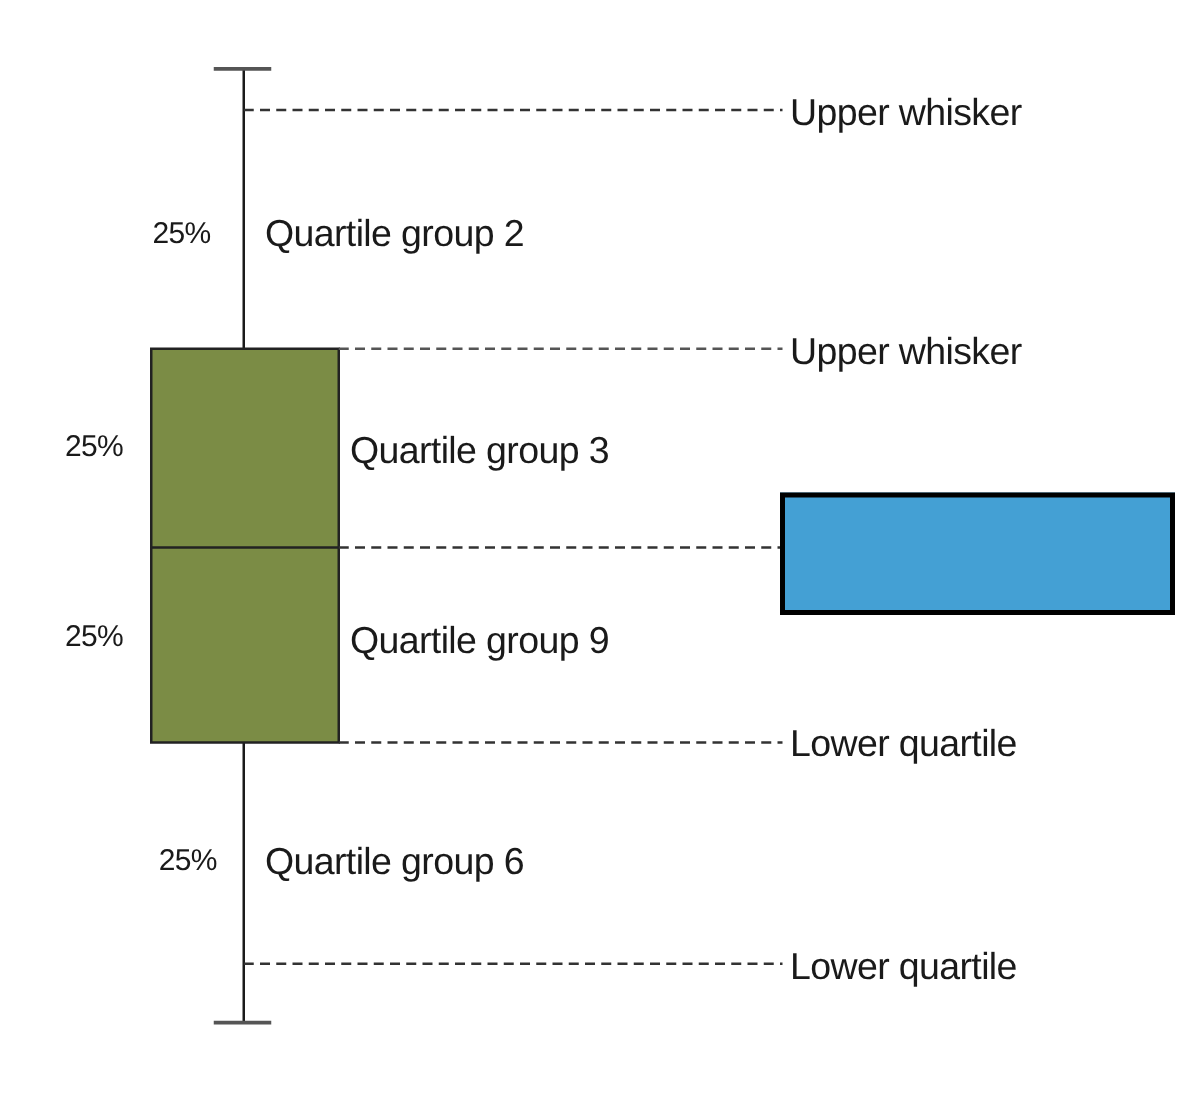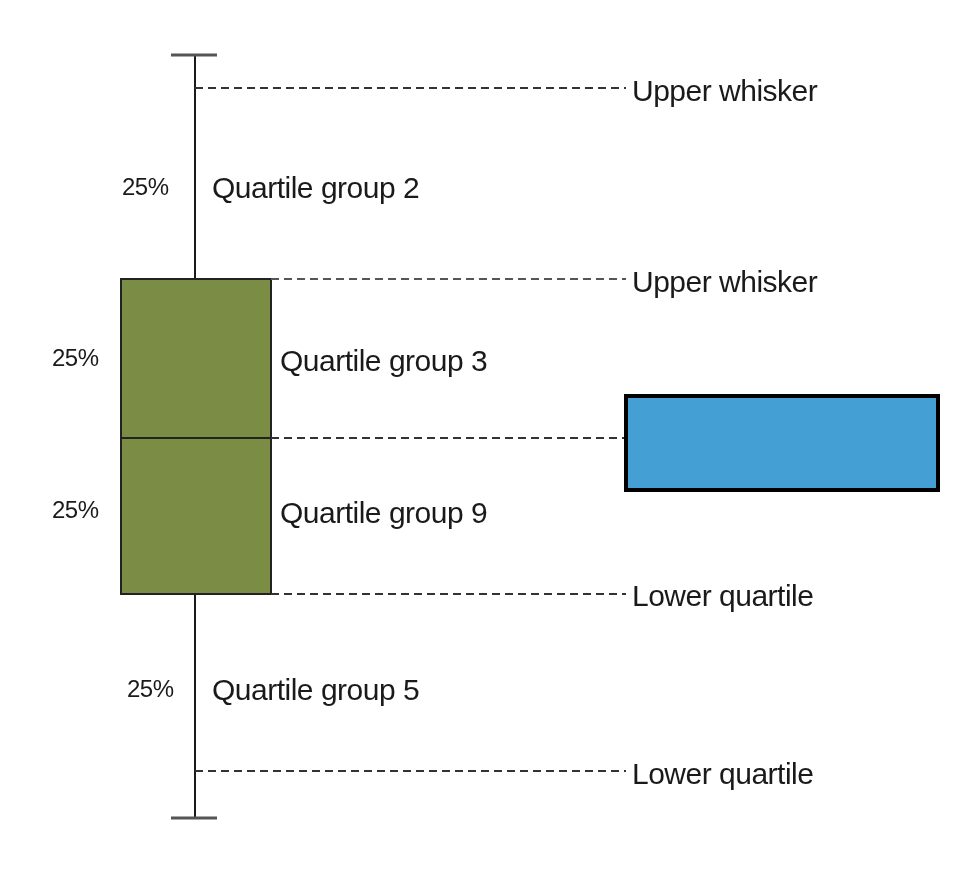--- a/index.html
+++ b/index.html
@@ -34,18 +34,18 @@
 <div class="lbl" style="left:632px; top:76px;">Upper whisker</div>
 <div class="lbl" style="left:632px; top:267px;">Upper whisker</div>
 <div class="lbl" style="left:632px; top:581px;">Lower quartile</div>
 <div class="lbl" style="left:632px; top:759px;">Lower quartile</div>
 
 <div class="mask"></div>
 
 <div class="lbl" style="left:212px; top:173px;">Quartile group 2</div>
 <div class="lbl" style="left:280px; top:346px;text-align:right;">Quartile group 3</div>
 <div class="lbl" style="left:280px; top:498px;">Quartile group 9</div>
-<div class="lbl" style="left:212px; top:675px;">Quartile group 5</div>
+<div class="lbl" style="left:212px; top:675px;">Quartile group 6</div>
 
 <div class="pct" style="left:122px; top:175px;">25%</div>
 <div class="pct" style="left:52px; top:346px;">25%</div>
 <div class="pct" style="left:52px; top:498px;">25%</div>
 <div class="pct" style="left:127px; top:677px;">25%</div>
 
 </body></html>

